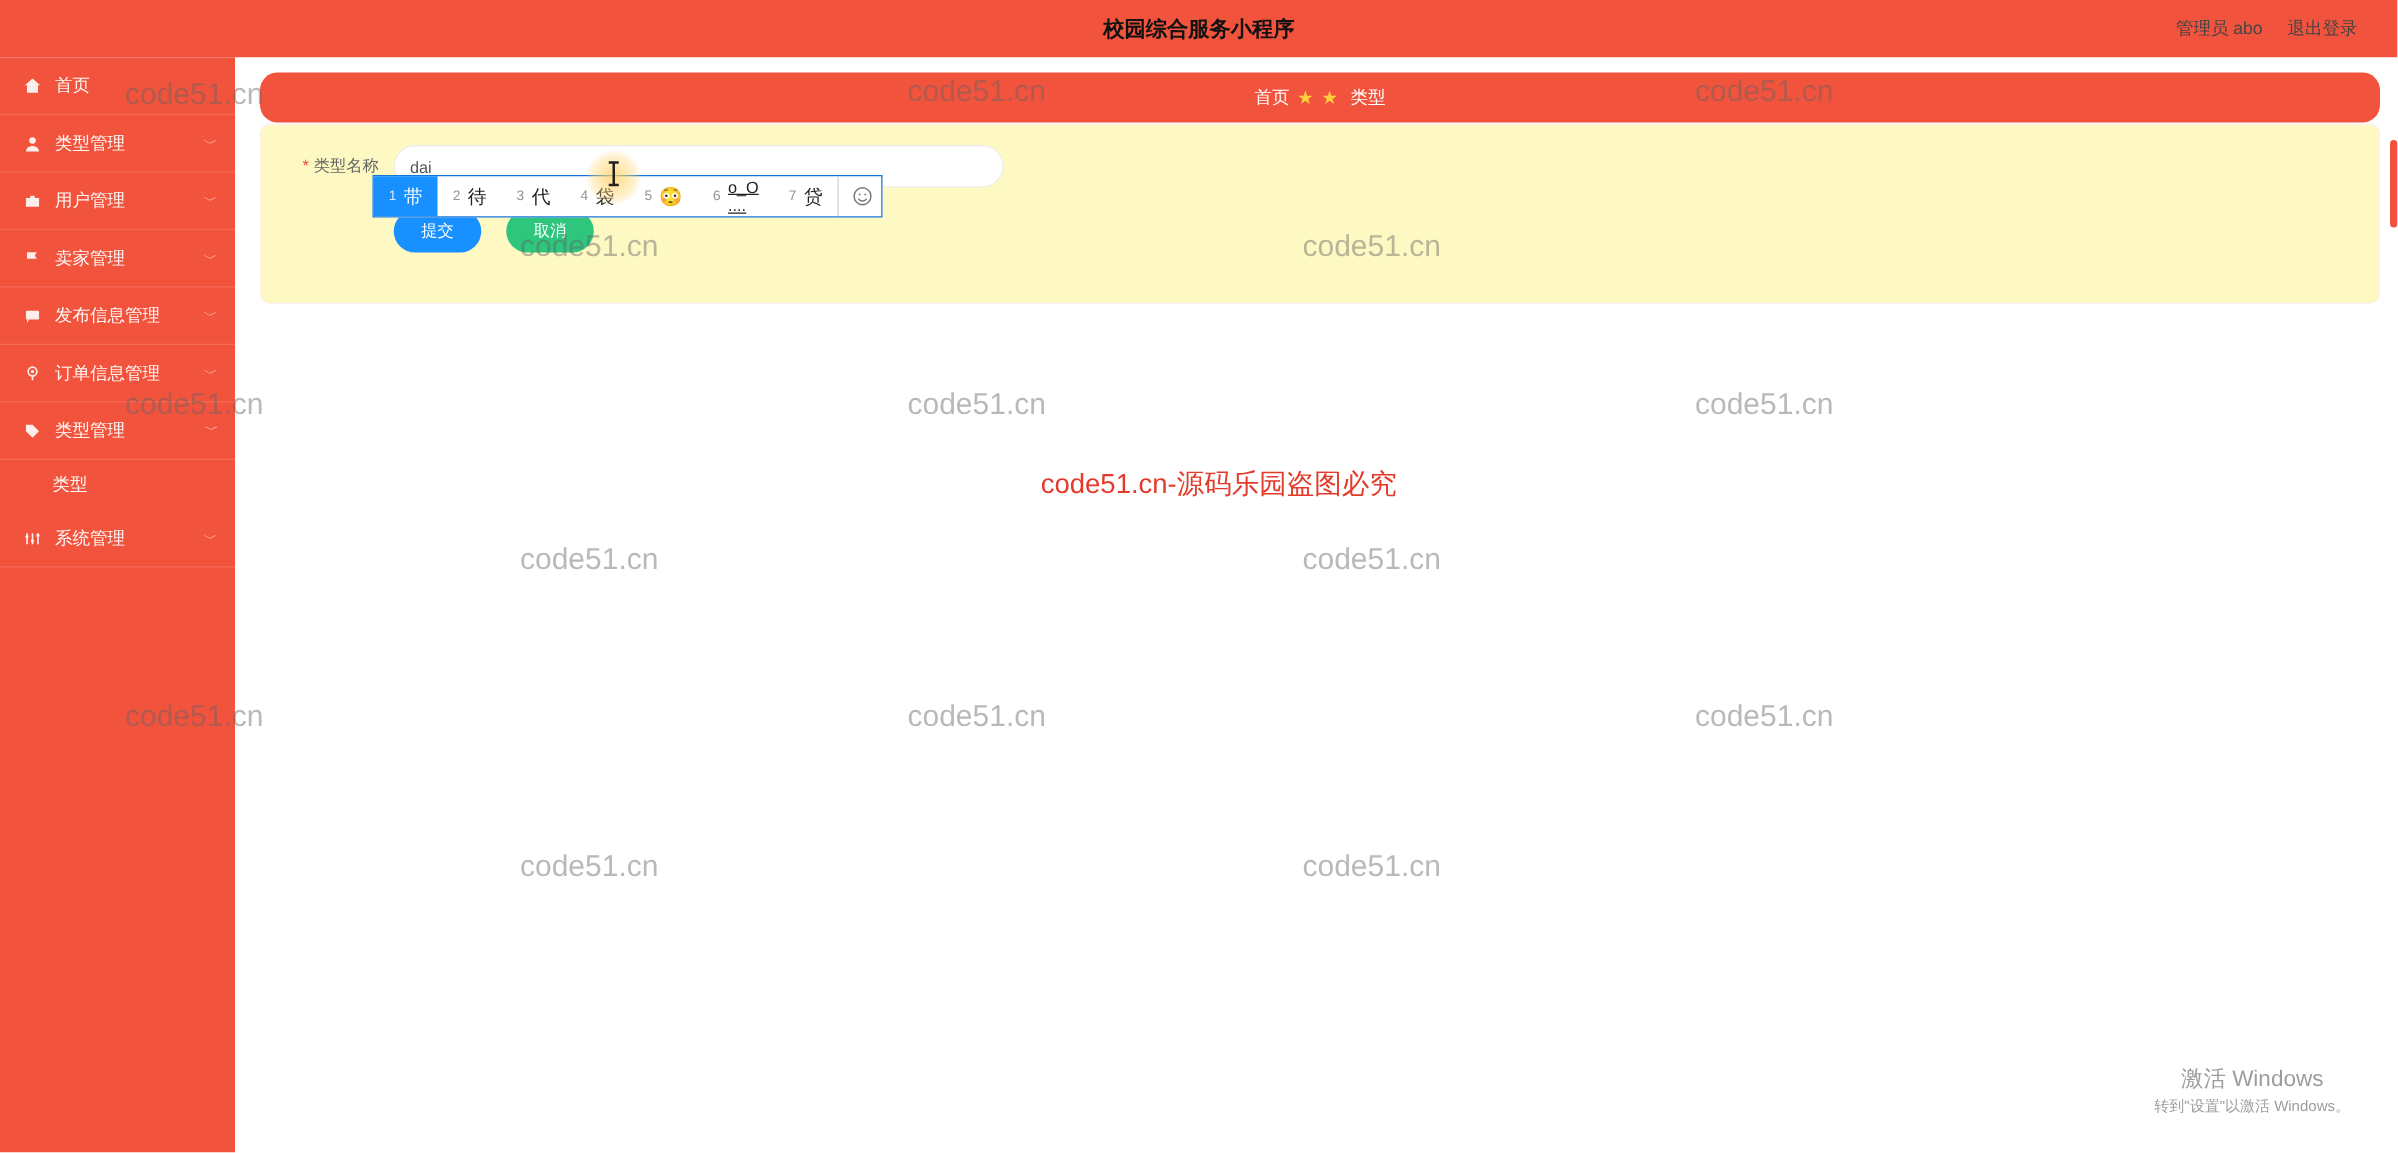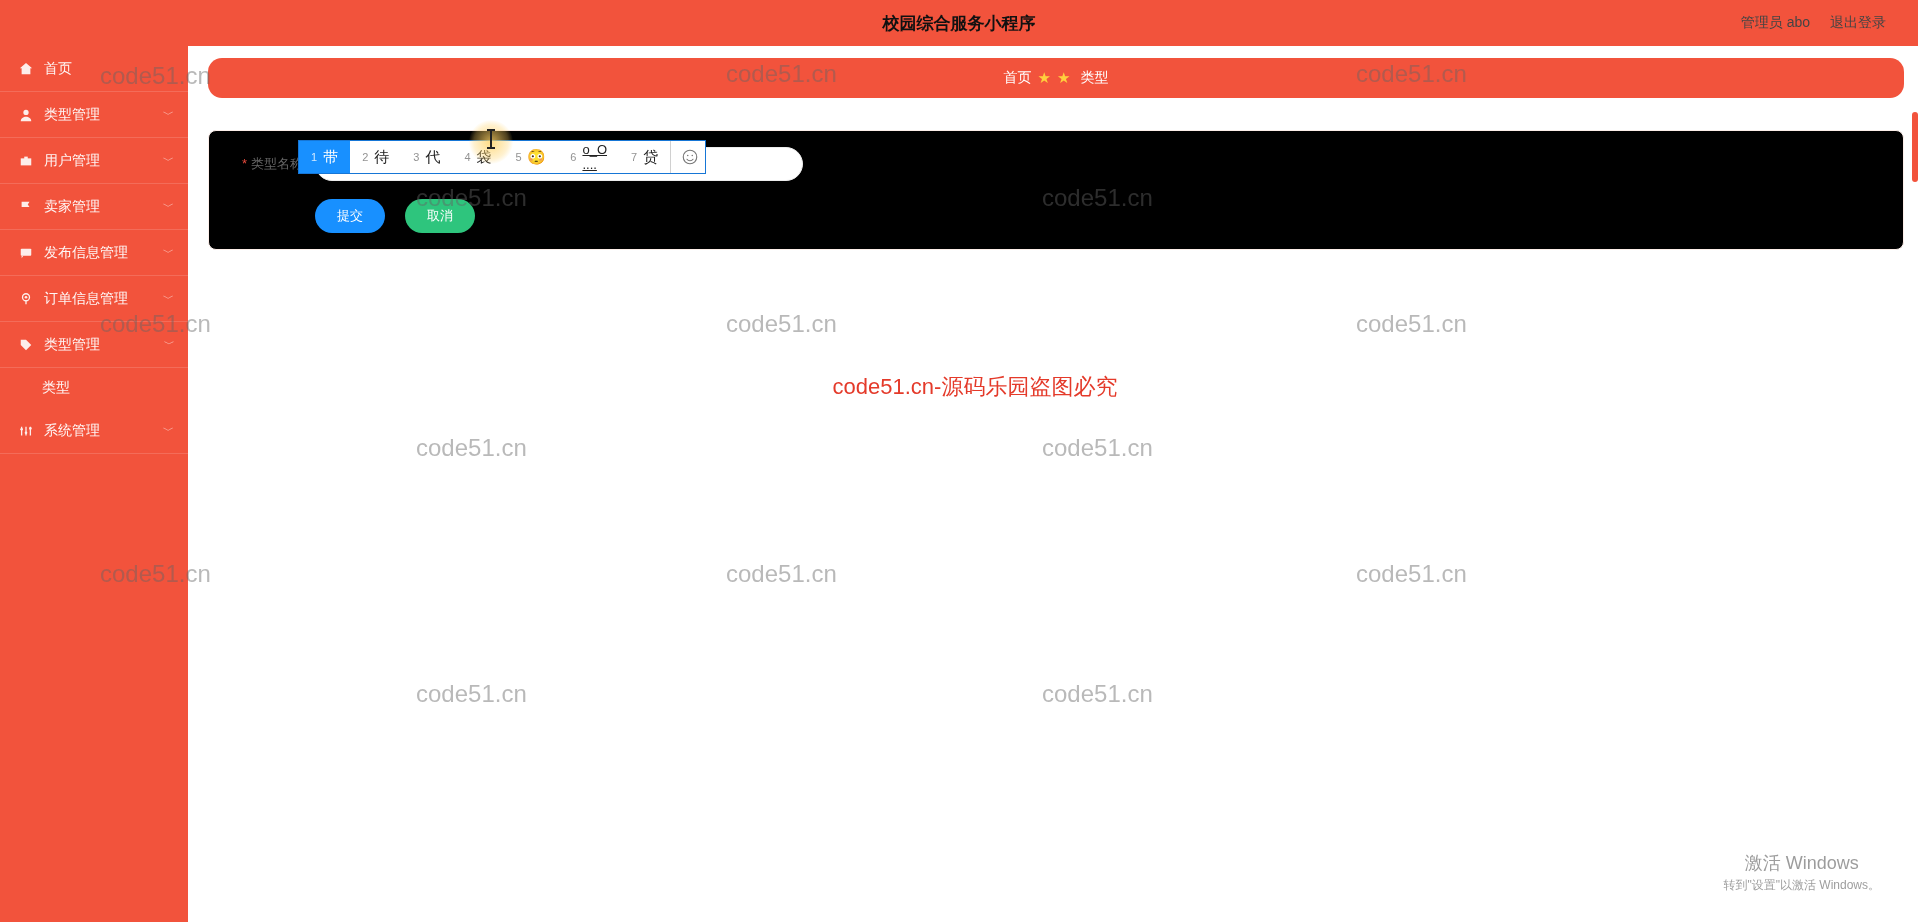--- a/index.html
+++ b/index.html
@@ -37,21 +37,21 @@
   }
   .breadcrumb-bar {
     height: 40px; background: #f2533c; border-radius: 14px;
     display: flex; align-items: center; justify-content: center;
     color: #fff; font-size: 14px; gap: 6px;
   }
   .breadcrumb-bar .bc-home { color: #fff; }
   .breadcrumb-bar .star { color: #ffce3d; font-size: 15px; }
   .breadcrumb-bar .bc-current { color: #fff; margin-left: 4px; }
   .content-right-accent { position: absolute; top: 66px; right: 0; width: 6px; height: 70px; background: #f2533c; border-radius: 3px; }
-  .form-card { margin-top: 32px; background: #000000; border: 1px solid #fceee9; border-radius: 8px; padding: 16px 22px 16px; position: relative; }
+  .form-card { margin-top: 1px; background: #fef9c3; border: 1px solid #fceee9; border-radius: 8px; padding: 16px 22px 40px; position: relative; }
   .form-row { display: flex; align-items: center; }
   .form-label { font-size: 13px; color: #666; width: 72px; text-align: right; margin-right: 12px; }
   .form-label .req { color: #e84a3c; margin-right: 4px; }
   .form-input {
     width: 488px; height: 34px; padding: 0 12px; border: 1px solid #ececec;
     border-radius: 22px; background: #fff; font-size: 13px; color: #555; outline: none;
   }
   .btn-row { display: flex; gap: 20px; margin-top: 18px; margin-left: 84px; }
   .btn { min-width: 70px; height: 34px; border: none; border-radius: 17px; font-size: 13px; cursor: pointer; color: #fff; padding: 0 18px; }
   .btn-primary { background: #1890ff; }

